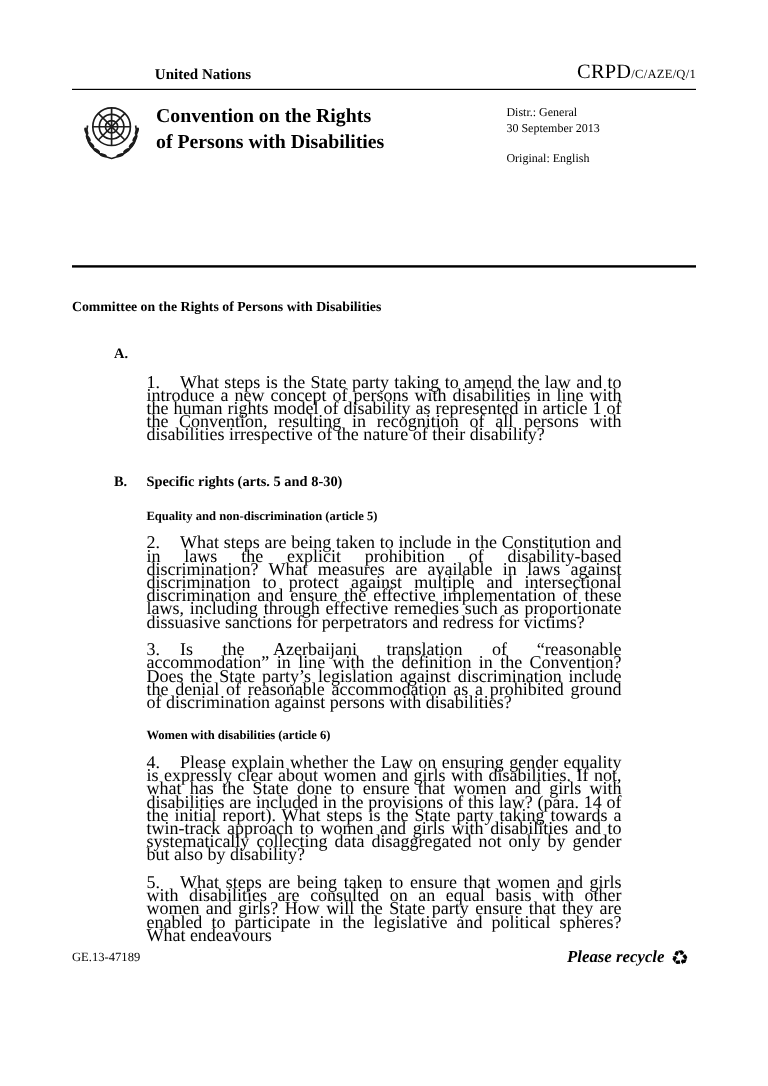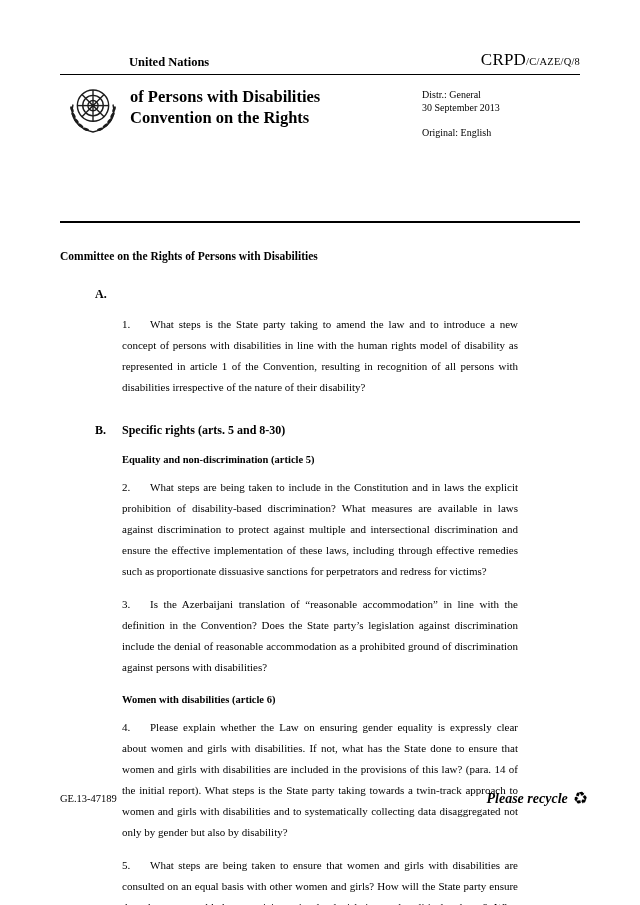--- a/index.html
+++ b/index.html
@@ -66,31 +66,31 @@
     font-weight: bold;
   }
   .sec-letter { width: 27px; flex: 0 0 27px; }
   .sub-heading {
     margin: 16px 0 0 0;
     font-size: 10.5px;
     font-weight: bold;
   }
   .para {
     margin: 12px 0 0 0;
-    font-size: 11px;
-    line-height: 21px;
+    font-size: 15px;
+    line-height: 11px;
     text-align: justify;
   }
   .pnum { display: inline-block; width: 28px; }
 
   
   .page-footer {
     position: absolute;
     left: 60px;
-    right: 52px;
+    right: 66px;
     top: 790px;
     display: flex;
     justify-content: space-between;
     align-items: center;
     font-size: 10.5px;
   }
   .recycle-wrap { display: flex; align-items: center; gap: 5px; }
   .recycle-label { font-size: 14px; font-weight: bold; font-style: italic; }
   .recycle-icon {
     font-size: 17px;
@@ -102,21 +102,21 @@
 </style>
 </head>
 <body>
 
 <div class="page">
 
   <div class="inner">
     <header class="masthead">
       <div class="row1">
         <span class="org-name">United Nations</span>
-        <span class="doc-symbol"><span class="sym-main">CRPD</span><span class="sym-suffix">/C/AZE/Q/8</span></span>
+        <span class="doc-symbol"><span class="sym-main">CRPD</span><span class="sym-suffix">/C/AZE/Q/1</span></span>
       </div>
       <div class="rule-thin"></div>
 
       <div class="row2">
         <div class="emblem">
           <svg width="54" height="54" viewBox="0 0 100 100" aria-hidden="true">
             <g fill="none" stroke="#1c1c1c" stroke-width="2.6">
               <circle cx="50" cy="40" r="29"></circle>
               <circle cx="50" cy="40" r="19"></circle>
               <circle cx="50" cy="40" r="9.5"></circle>
@@ -135,22 +135,22 @@
               <ellipse cx="37" cy="84" rx="6" ry="2.6" transform="rotate(18 37 84)"></ellipse>
               <ellipse cx="89" cy="47" rx="6" ry="2.6" transform="rotate(-70 89 47)"></ellipse>
               <ellipse cx="86" cy="58" rx="6" ry="2.6" transform="rotate(-60 86 58)"></ellipse>
               <ellipse cx="81" cy="68" rx="6" ry="2.6" transform="rotate(-48 81 68)"></ellipse>
               <ellipse cx="73" cy="77" rx="6" ry="2.6" transform="rotate(-35 73 77)"></ellipse>
               <ellipse cx="63" cy="84" rx="6" ry="2.6" transform="rotate(-18 63 84)"></ellipse>
             </g>
           </svg>
         </div>
         <div class="conv-title">
+          <div>Convention on the Rights</div>
           <div>of Persons with Disabilities</div>
-          <div>Convention on the Rights</div>
         </div>
         <div class="distr-block">
           <div>Distr.: General</div>
           <div>30 September 2013</div>
           <div class="orig">Original: English</div>
         </div>
       </div>
 
       <div class="rule-thick"></div>
     </header>

